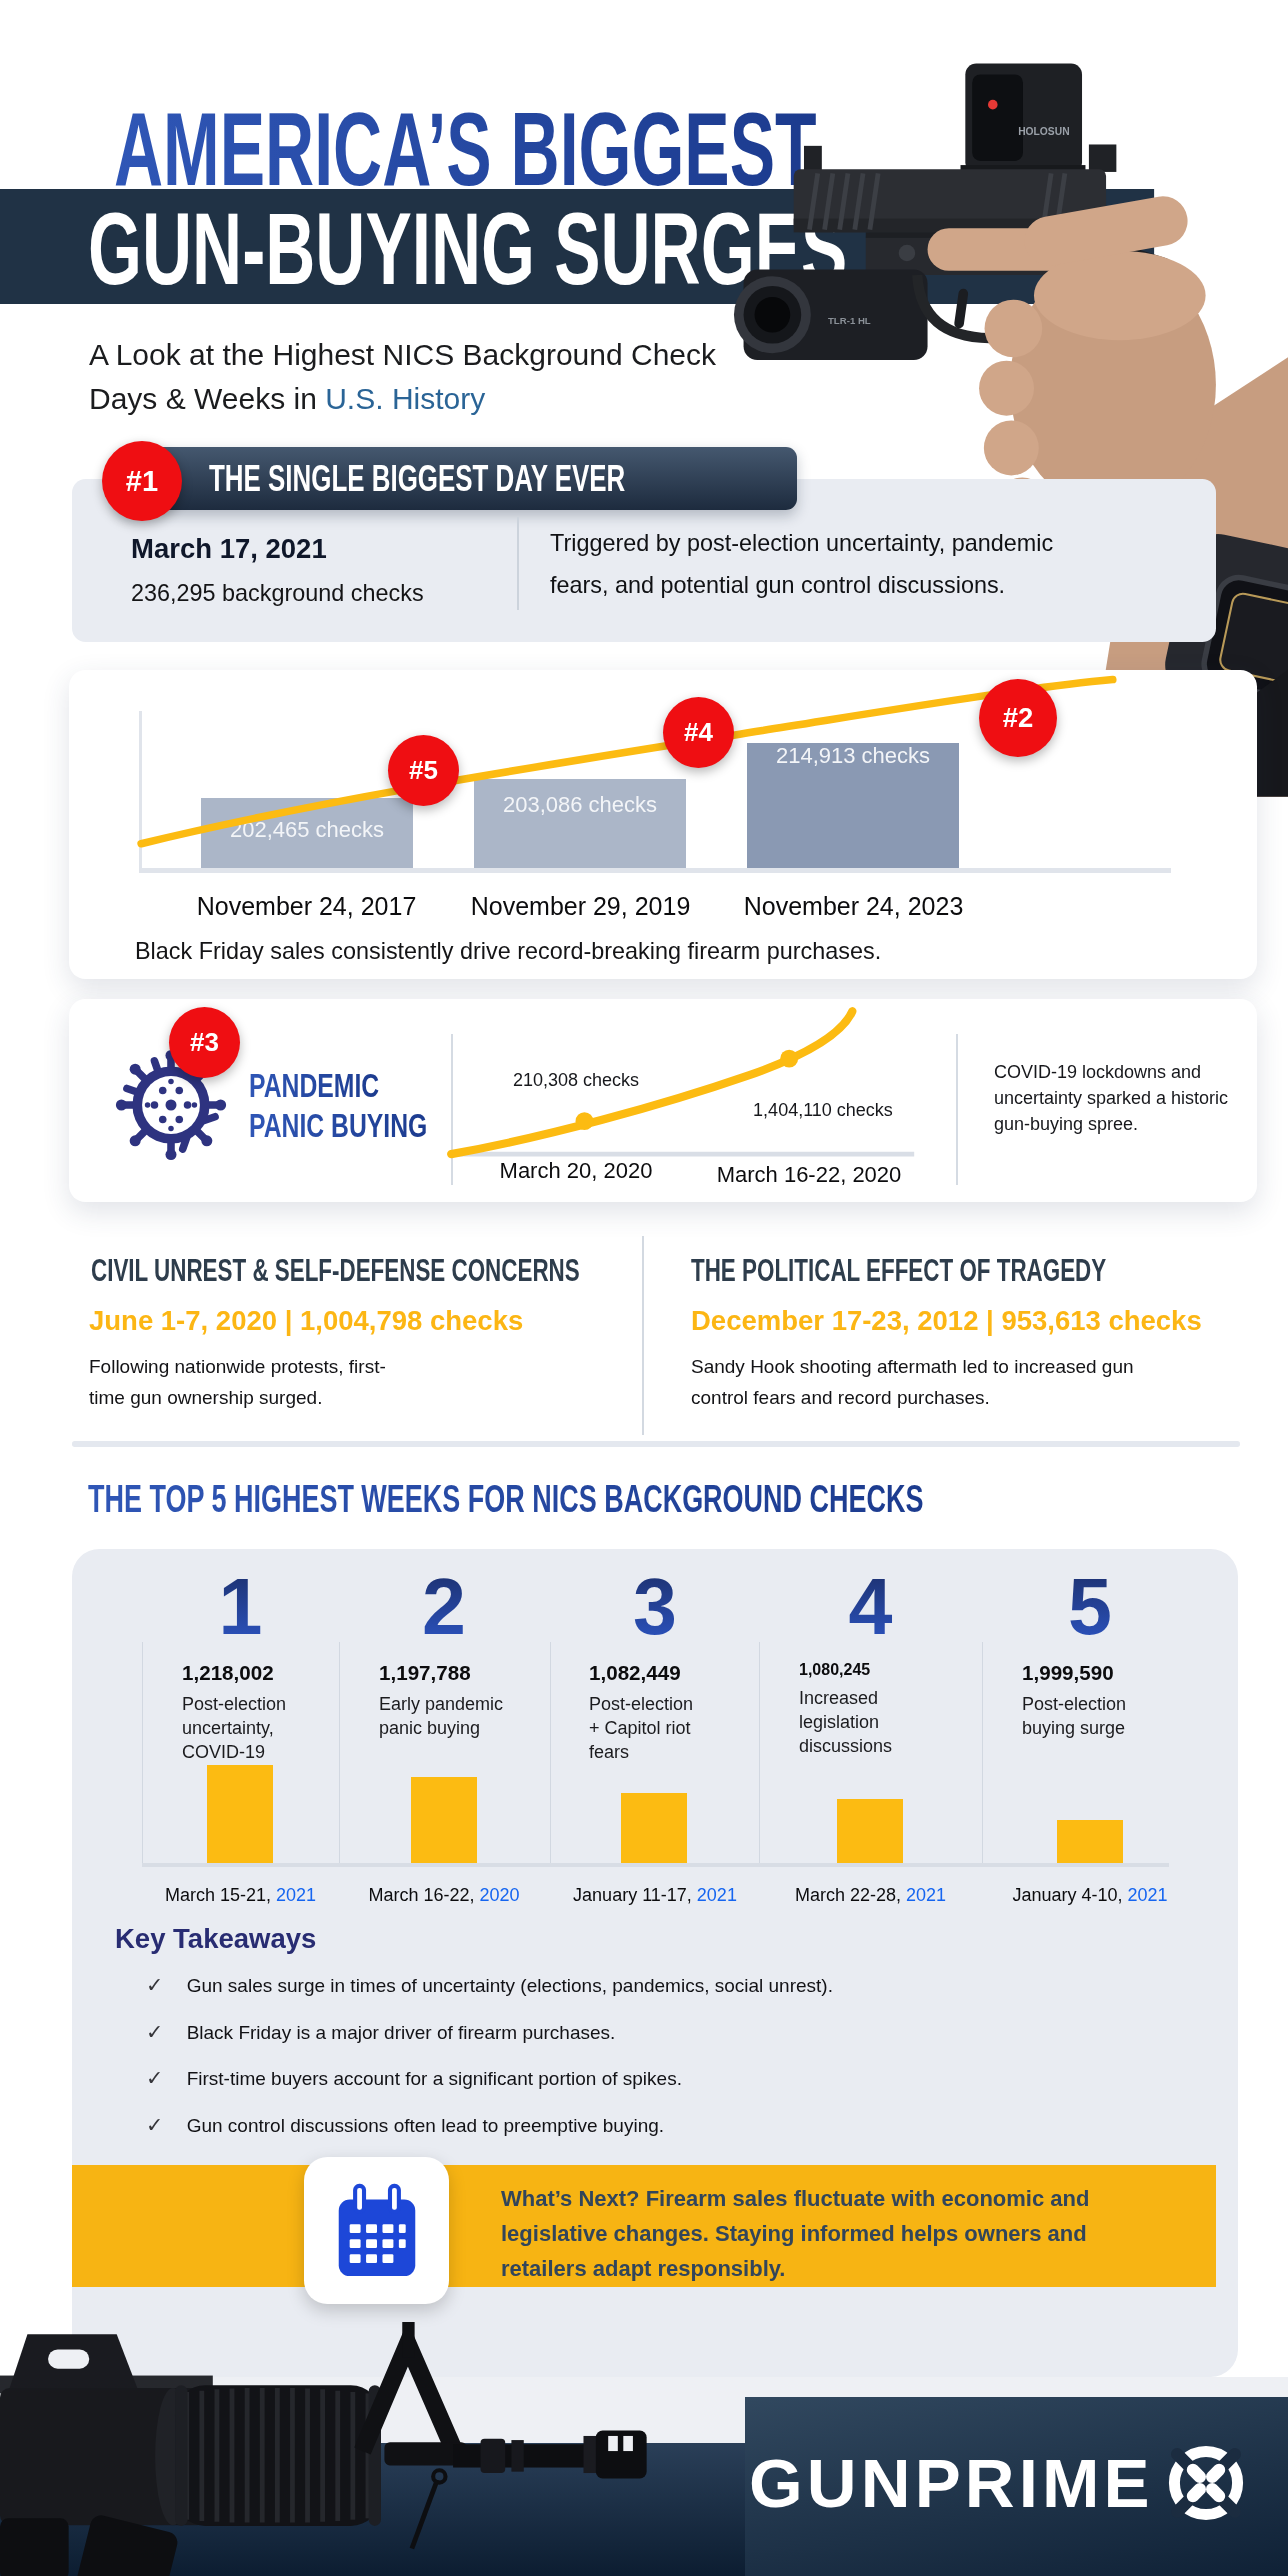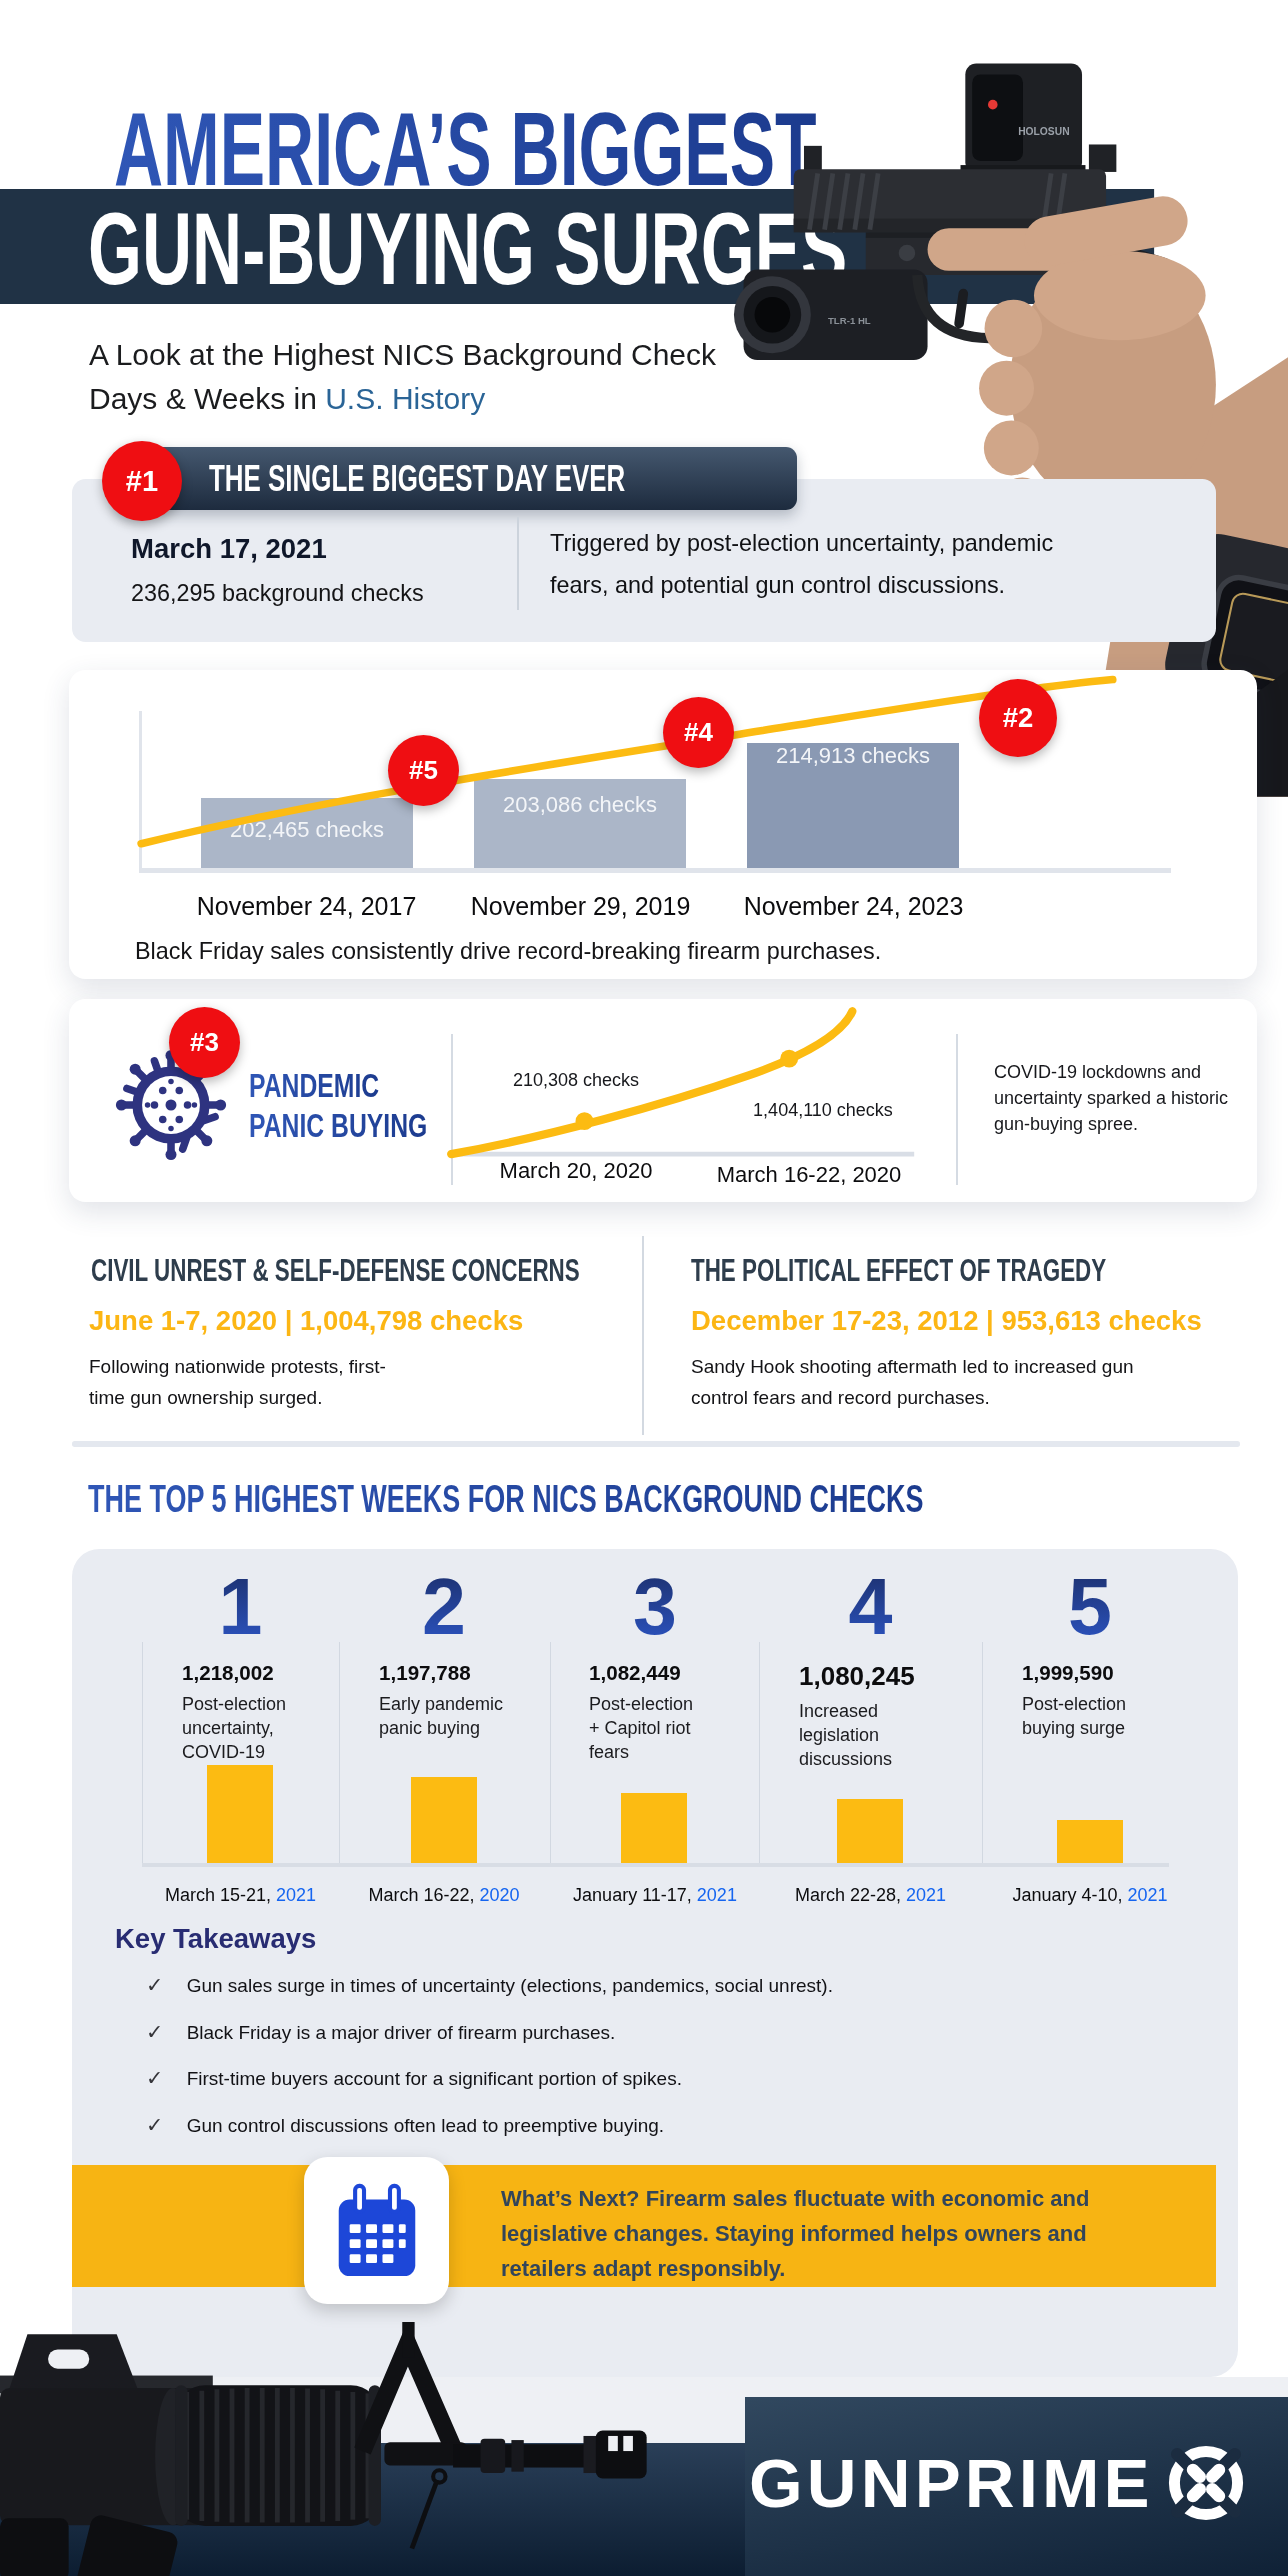--- a/index.html
+++ b/index.html
@@ -270,21 +270,21 @@
   </div>
   <div class="abs" style="left:589px;top:1661px;">
     <div style="font-size:20.6px;font-weight:800;color:#0c0c0e;">1,082,449</div>
     <div style="font-size:18px;line-height:24px;color:#1b1b1e;margin-top:6.9px;">
       <div>Post-election</div>
       <div>+ Capitol riot</div>
       <div>fears</div>
     </div>
   </div>
   <div class="abs" style="left:799px;top:1661px;">
-    <div style="font-size:26px;font-weight:800;color:#0c0c0e;">1,080,245</div>
+    <div style="font-size:16px;font-weight:800;color:#0c0c0e;">1,080,245</div>
     <div style="font-size:18px;line-height:24px;color:#1b1b1e;margin-top:6.9px;">
       <div>Increased</div>
       <div>legislation</div>
       <div>discussions</div>
     </div>
   </div>
   <div class="abs" style="left:1022px;top:1661px;">
     <div style="font-size:20.6px;font-weight:800;color:#0c0c0e;">1,999,590</div>
     <div style="font-size:18px;line-height:24px;color:#1b1b1e;margin-top:6.9px;">
       <div>Post-election</div>

